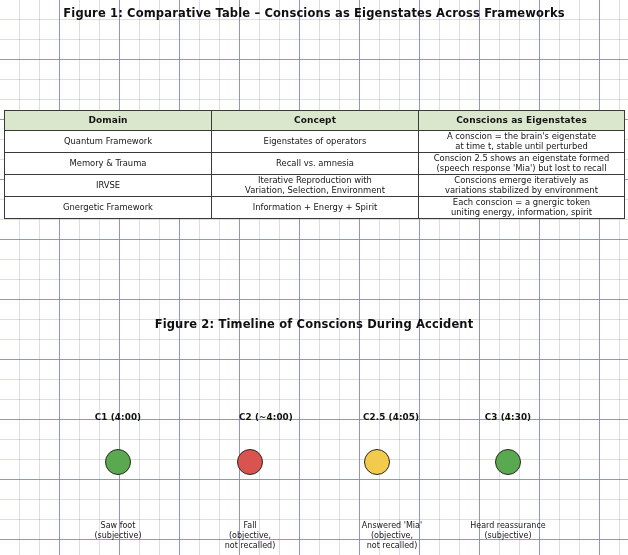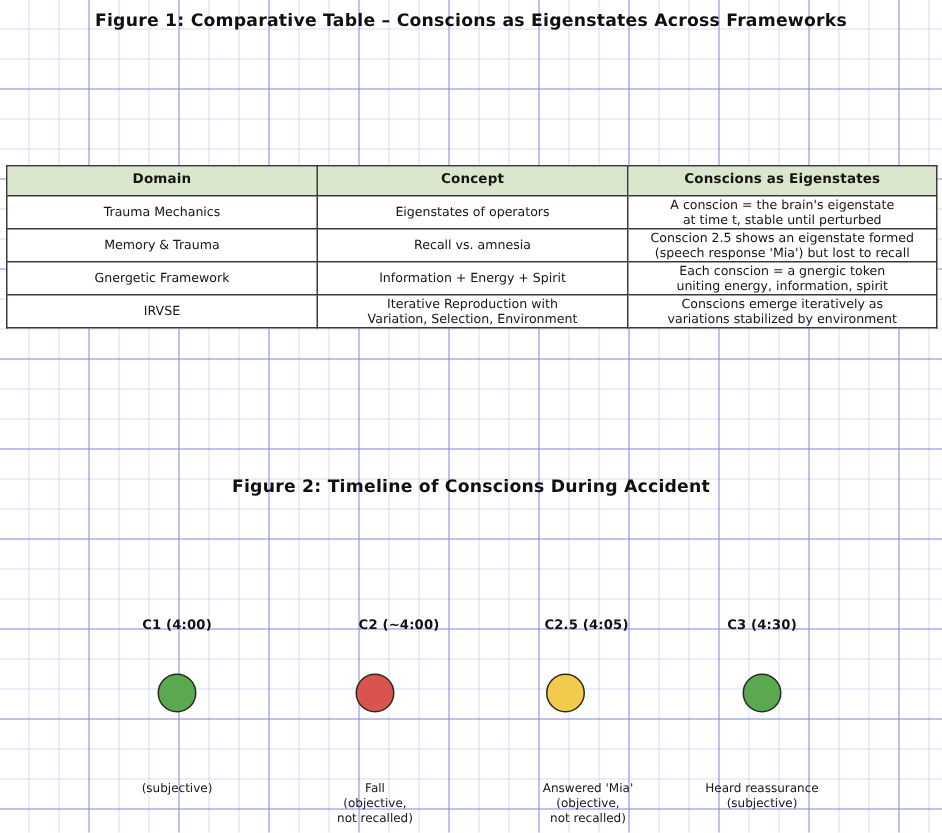--- a/index.html
+++ b/index.html
@@ -133,21 +133,21 @@
     <thead>
       <tr>
         <th>Domain</th>
         <th>Concept</th>
         <th>Conscions as Eigenstates</th>
       </tr>
     </thead>
     <tbody id="table-body">
         <tr>
           <td>
-            <span class="cell-line">Trauma Mechanics</span>
+            <span class="cell-line">Quantum Framework</span>
           </td>
           <td>
             <span class="cell-line">Eigenstates of operators</span>
           </td>
           <td>
             <span class="cell-line">A conscion = the brain's eigenstate</span>
             <span class="cell-line">at time t, stable until perturbed</span>
           </td>
         </tr>
         <tr>
@@ -157,56 +157,57 @@
           <td>
             <span class="cell-line">Recall vs. amnesia</span>
           </td>
           <td>
             <span class="cell-line">Conscion 2.5 shows an eigenstate formed</span>
             <span class="cell-line">(speech response 'Mia') but lost to recall</span>
           </td>
         </tr>
         <tr>
           <td>
+            <span class="cell-line">IRVSE</span>
+          </td>
+          <td>
+            <span class="cell-line">Iterative Reproduction with</span>
+            <span class="cell-line">Variation, Selection, Environment</span>
+          </td>
+          <td>
+            <span class="cell-line">Conscions emerge iteratively as</span>
+            <span class="cell-line">variations stabilized by environment</span>
+          </td>
+        </tr>
+        <tr>
+          <td>
             <span class="cell-line">Gnergetic Framework</span>
           </td>
           <td>
             <span class="cell-line">Information + Energy + Spirit</span>
           </td>
           <td>
             <span class="cell-line">Each conscion = a gnergic token</span>
             <span class="cell-line">uniting energy, information, spirit</span>
-          </td>
-        </tr>
-        <tr>
-          <td>
-            <span class="cell-line">IRVSE</span>
-          </td>
-          <td>
-            <span class="cell-line">Iterative Reproduction with</span>
-            <span class="cell-line">Variation, Selection, Environment</span>
-          </td>
-          <td>
-            <span class="cell-line">Conscions emerge iteratively as</span>
-            <span class="cell-line">variations stabilized by environment</span>
           </td>
         </tr>
       </tbody>
   </table>
 
   <div class="figure-title" id="figure2-title">Figure 2: Timeline of Conscions During Accident</div>
 
   <div id="timeline">
       <div class="tl-node tl-label-row" style="left: 118px;">
         <div class="tl-label">C1 (4:00)</div>
       </div>
       <div class="tl-node tl-dot-row" style="left: 118px;">
         <div class="tl-dot" style="background: rgb(90, 168, 79);"></div>
       </div>
       <div class="tl-node tl-desc-row" style="left: 118px;">
+        <div class="tl-desc">Saw foot</div>
         <div class="tl-desc">(subjective)</div>
       </div>
       <div class="tl-node tl-label-row" style="left: 266px;">
         <div class="tl-label">C2 (~4:00)</div>
       </div>
       <div class="tl-node tl-dot-row" style="left: 250px;">
         <div class="tl-dot" style="background: rgb(217, 83, 79);"></div>
       </div>
       <div class="tl-node tl-desc-row" style="left: 250px;">
         <div class="tl-desc">Fall</div>

